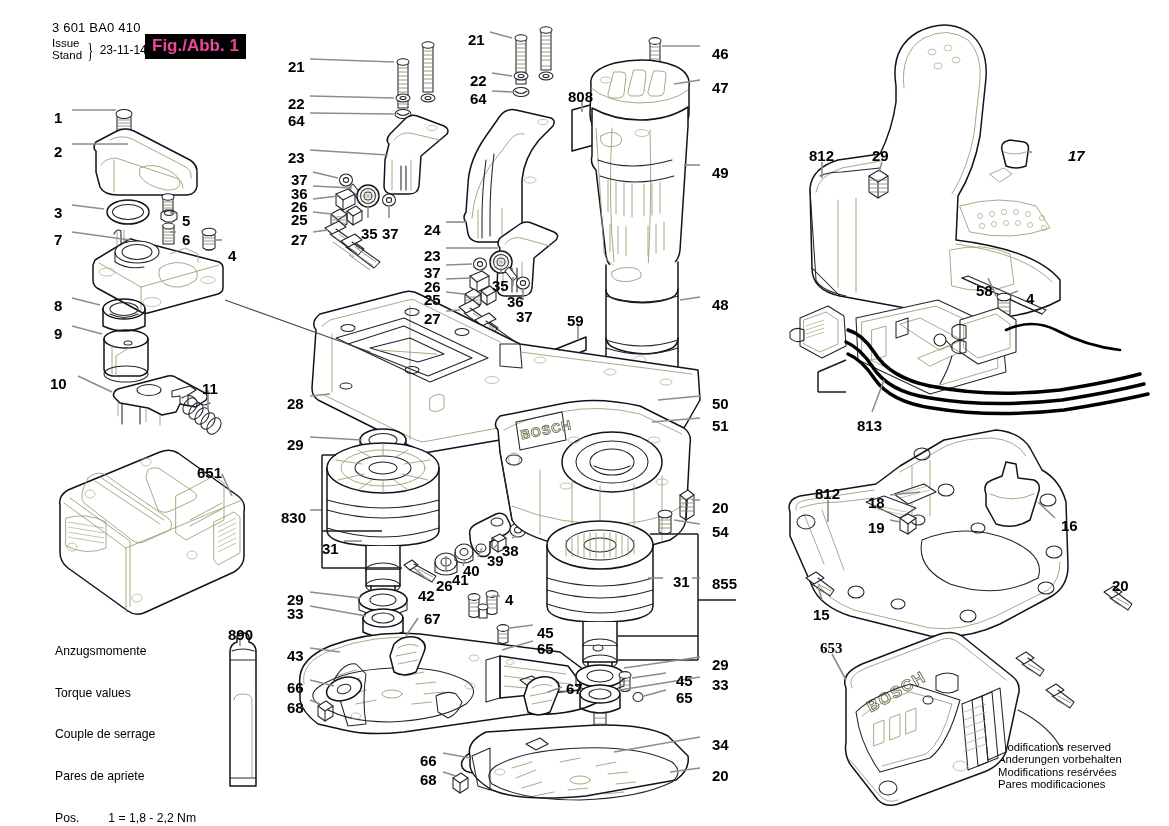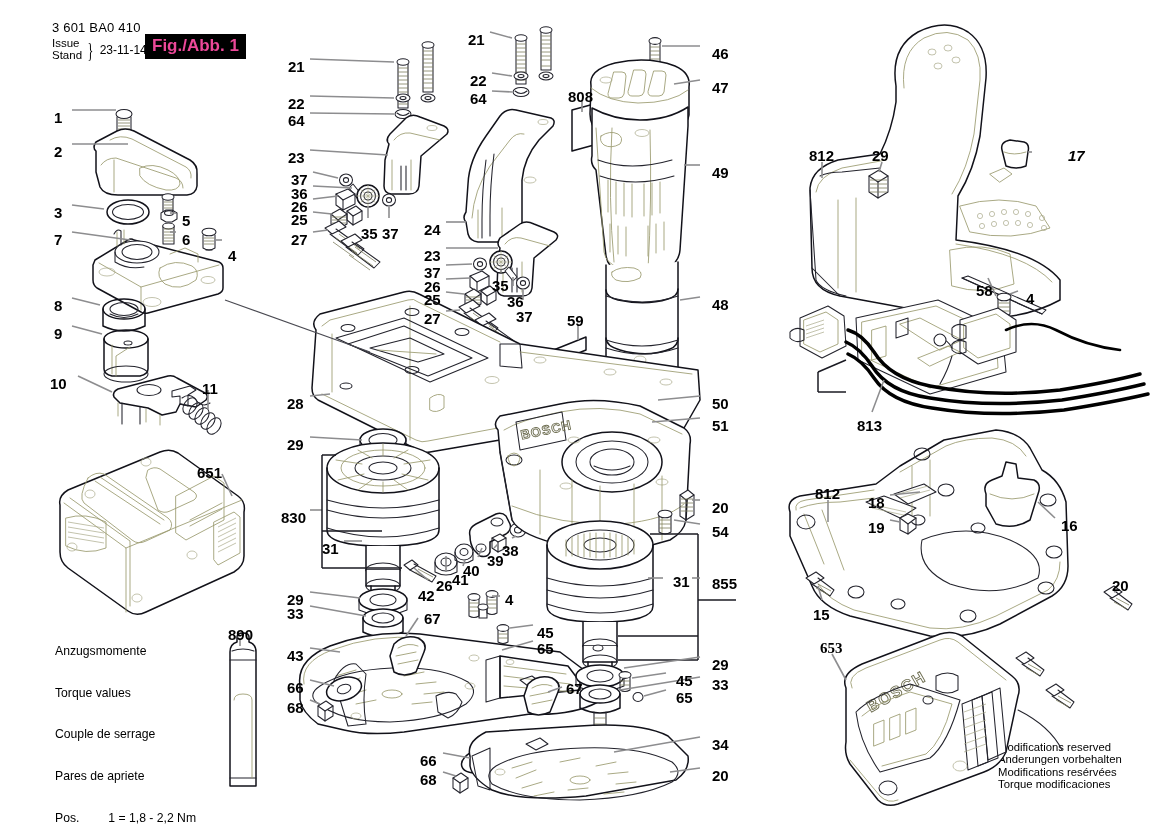--- a/index.html
+++ b/index.html
@@ -69,21 +69,21 @@
     <span class="tq-line">Torque values</span>
     <span class="tq-line">Couple de serrage</span>
     <span class="tq-line">Pares de apriete</span>
     <div id="torque-rows"><span class="tq-row"><span class="tq-pos">Pos.</span><span class="tq-idx">1</span><span class="tq-eq">=</span><span>1,8 - 2,2 Nm</span></span><span class="tq-row"><span class="tq-pos"></span><span class="tq-idx">4</span><span class="tq-eq">=</span><span>1,7 - 1,9 Nm</span></span></div>
   </div>
 
   <div id="notice">
     <span class="tq-line">Modifications reserved</span>
     <span class="tq-line">Änderungen vorbehalten</span>
     <span class="tq-line">Modifications resérvées</span>
-    <span class="tq-line">Torque modificaciones</span>
+    <span class="tq-line">Pares modificaciones</span>
   </div>
 
   <svg class="overlay" viewBox="0 0 1169 826">
 
     <g>
 
       <g>
         <ellipse class="ol2 fillw" cx="124" cy="114" rx="8" ry="4.5"></ellipse>
         <path class="ol2" d="M117 117 L117 132 Q124 136 131 132 L131 117"></path>
         <path class="thread" d="M118 120h12M118 123h12M118 126h12M118 129h12"></path>

